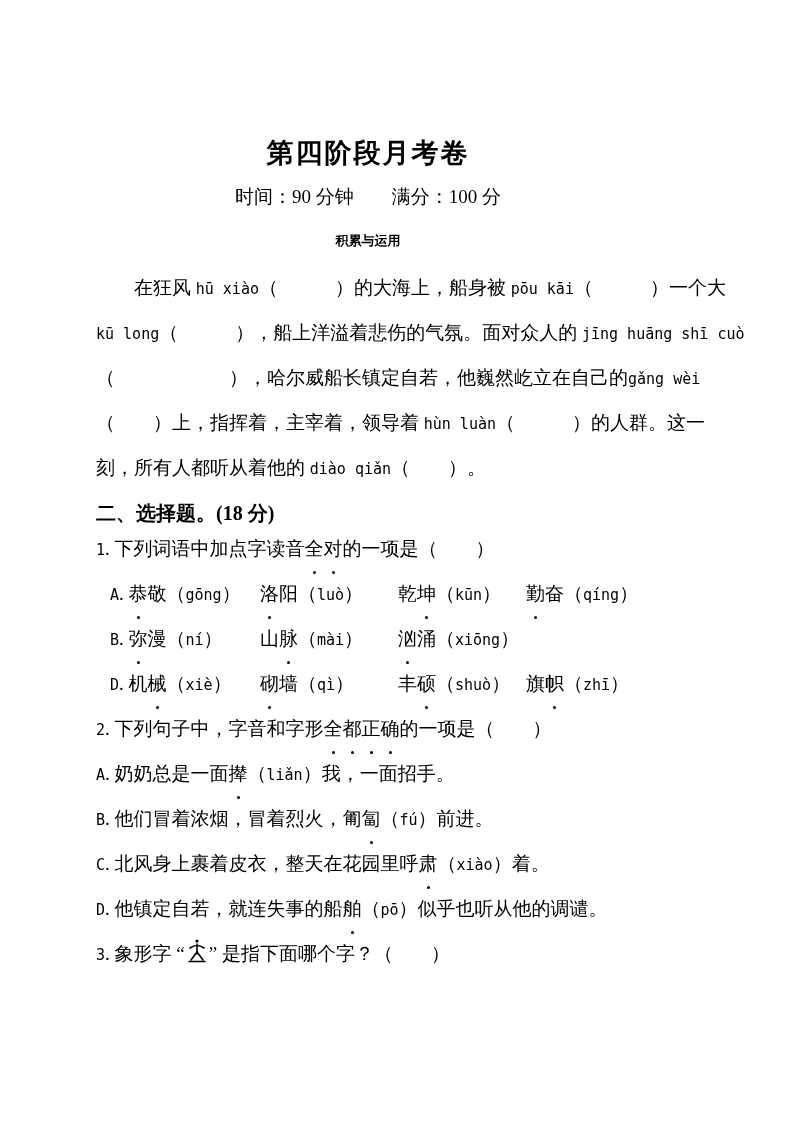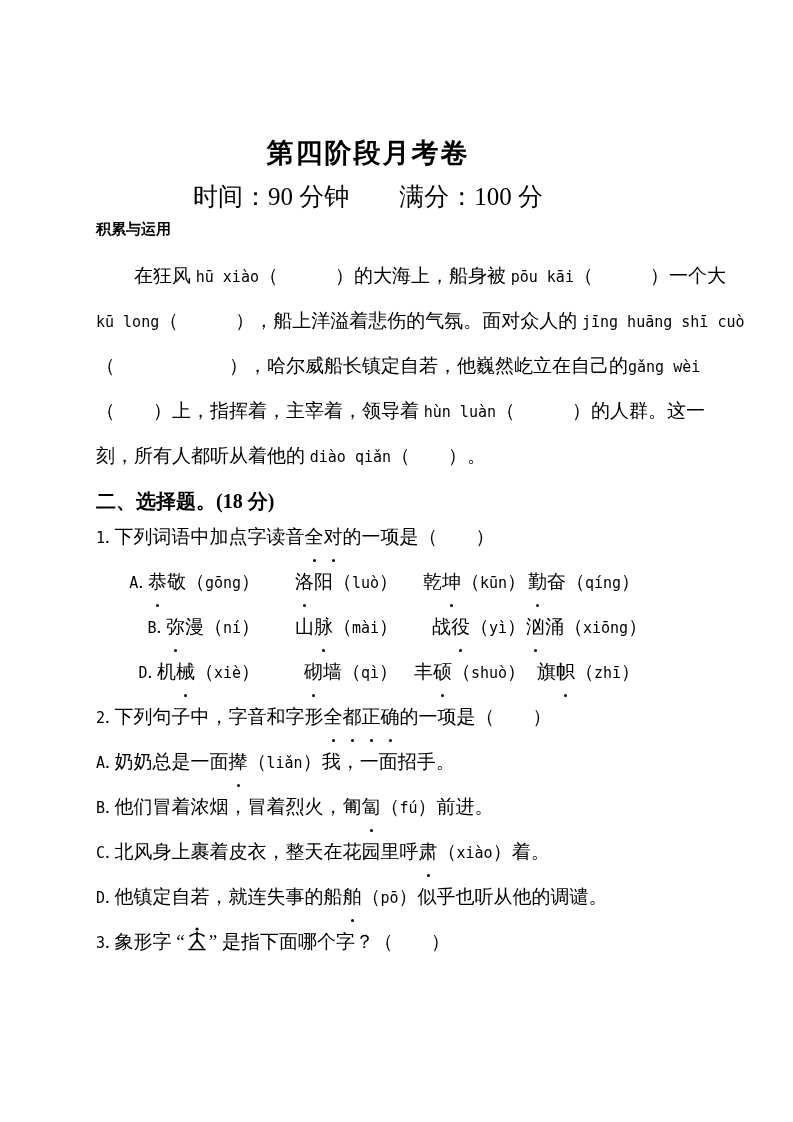--- a/index.html
+++ b/index.html
@@ -6,28 +6,28 @@
   body{
     width:793px;height:1122px;overflow:hidden;background:#ffffff;color:#000;
     font-family:"Liberation Serif","DejaVu Serif",serif;
     font-size:19px;
   }
   .page{box-sizing:border-box;width:710px;height:1122px;padding:136px 70px 0 96px;}
   .title{
     text-align:center;font-size:27px;font-weight:700;letter-spacing:2px;
     line-height:34px;margin:0 0 14px 0;
   }
-  .info{text-align:center;font-size:25px;line-height:26px;margin:0 0 6px 0;}
-  .section-title{text-align:left;font-size:15px;font-weight:700;line-height:26px;margin:0 0 12px 0;}
+  .info{text-align:center;font-size:19px;line-height:26px;margin:0 0 18px 0;}
+  .section-title{text-align:center;font-size:13px;font-weight:700;line-height:26px;margin:0 0 12px 0;}
   .heading{font-size:20px;font-weight:700;line-height:28px;margin:8px 0 0 0;}
   .para{margin-top:6px;}
   .line{line-height:43px;white-space:nowrap;}
   .indent{text-indent:2em;}
   .stem{line-height:43px;white-space:nowrap;}
-  .opt-grid{margin-left:14px;text-align:right;}
+  .opt-grid{margin-left:14px;}
   .opt-row{display:grid;grid-template-columns:150px 138px 128px auto;line-height:43px;white-space:nowrap;}
   .opt-line{line-height:43px;white-space:nowrap;}
   .py{font-family:"DejaVu Sans Mono","Liberation Mono",monospace;font-size:15px;}
   .emdot{position:relative;display:inline-block;}
   .emdot::after{
     content:"";position:absolute;left:50%;margin-left:-1.5px;bottom:-4px;
     width:3px;height:3px;border-radius:50%;background:#000;
   }
   .glyph-svg{vertical-align:-5px;margin:0 2px;}
 </style>
@@ -58,21 +58,20 @@
   <div class="opt-grid">
     <div class="opt-row">
       <span><span class="py">A</span>. <span class="emdot">恭</span>敬（<span class="py">gōng</span>）</span>
       <span><span class="emdot">洛</span>阳（<span class="py">luò</span>）</span>
       <span>乾<span class="emdot">坤</span>（<span class="py">kūn</span>）</span>
       <span><span class="emdot">勤</span>奋（<span class="py">qíng</span>）</span>
     </div>
     <div class="opt-row">
       <span><span class="py">B</span>. <span class="emdot">弥</span>漫（<span class="py">ní</span>）</span>
       <span>山<span class="emdot">脉</span>（<span class="py">mài</span>）</span>
-      <span>战<span class="emdot">役</span>（<span class="py">yì</span>）</span>
       <span><span class="emdot">汹</span>涌（<span class="py">xiōng</span>）</span>
     </div>
     <div class="opt-row">
       <span><span class="py">D</span>. 机<span class="emdot">械</span>（<span class="py">xiè</span>）</span>
       <span><span class="emdot">砌</span>墙（<span class="py">qì</span>）</span>
       <span>丰<span class="emdot">硕</span>（<span class="py">shuò</span>）</span>
       <span>旗<span class="emdot">帜</span>（<span class="py">zhī</span>）</span>
     </div>
   </div>
 

